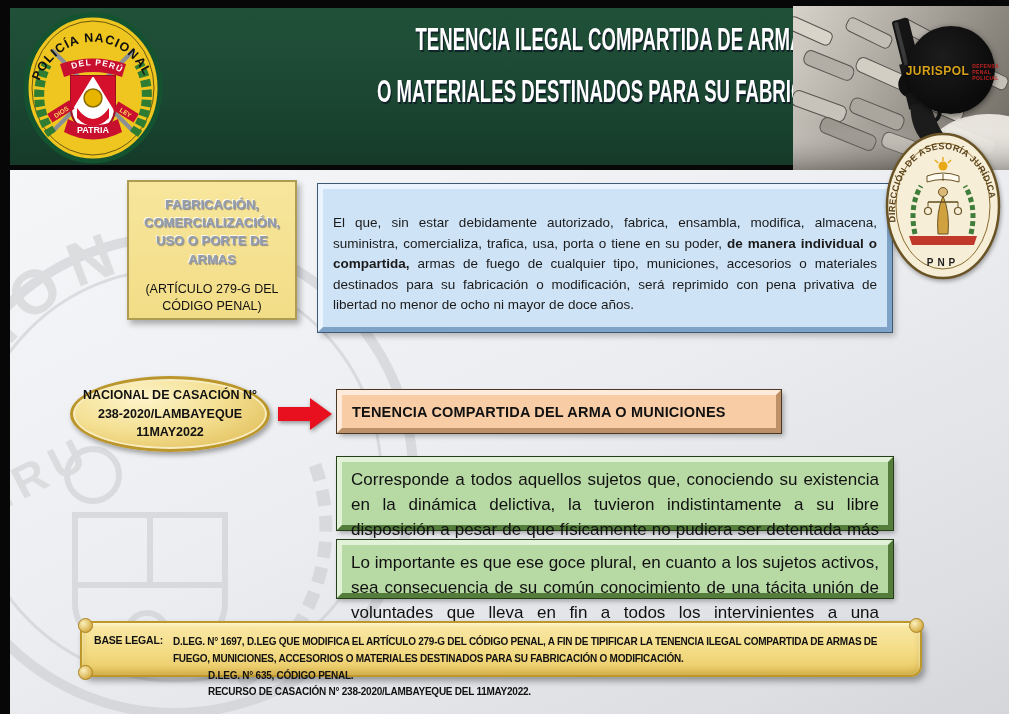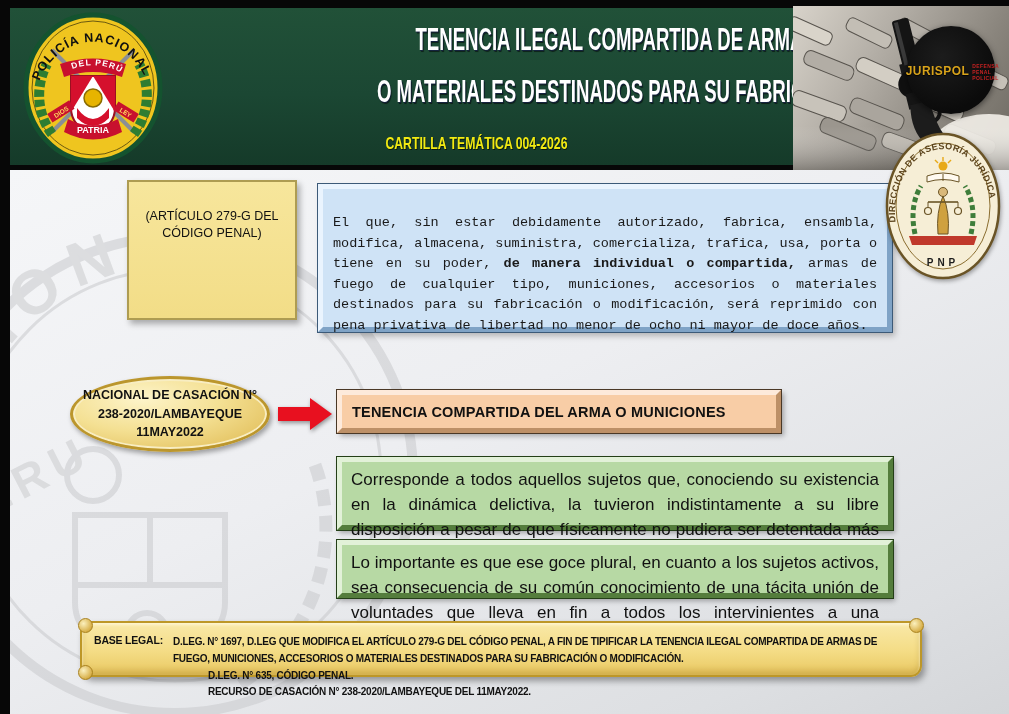--- a/index.html
+++ b/index.html
@@ -66,21 +66,21 @@
     text-shadow:1px 1px 1px rgba(70,70,95,.55), -1px -1px 0 rgba(255,255,255,.8); }
   .cat-sub { margin-top:12px; font-weight:400; font-size:12.5px; color:#111; line-height:1.35; }
   
   .bevel { position:absolute; border-style:solid; border-width:5px; }
   .law-box {
     left:308px; top:14px; width:574px; height:148px;
     background:#cfe3f6; border-color:#eaf4fe #7fa3c6 #7fa3c6 #eaf4fe;
     box-shadow:0 0 0 1px #3c5a78, 3px 4px 6px rgba(0,0,0,.25);
     padding:24px 10px 10px 10px;
   }
-  .law-text { font-size:13.5px; color:#1a1a1a; text-align:justify; line-height:1.52;font-family:Liberation Mono, monospace; }
+  .law-text { font-size:13.5px; color:#1a1a1a; text-align:justify; line-height:1.52; }
   .law-text b { font-weight:800; }
   
   .casacion {
     position:absolute; left:60px; top:206px; width:200px; height:76px; border-radius:50%;
     background:radial-gradient(ellipse at 35% 28%, #fdf4ca 0%, #f4e093 45%, #ddb64c 100%);
     border:3px solid #bb962d;
     box-shadow:inset 0 0 0 2px #f8edc2, 2px 3px 5px rgba(0,0,0,.35);
     display:flex; align-items:center; justify-content:center; text-align:center;
   }
   .casacion .ctxt { font-weight:800; font-size:12.5px; line-height:1.5; color:#111; }
@@ -163,21 +163,20 @@
           <text x="104" y="103" font-size="6.5" font-weight="bold" fill="#ffd75e" text-anchor="middle">LEY</text>
         </g>
         <path d="M42,120 Q71,135 100,120 L96,107 Q71,120 46,107 Z" fill="#c8102e"></path>
         <text x="71" y="121" font-size="9" font-weight="bold" fill="#ffffff" text-anchor="middle">PATRIA</text>
       </svg>
     </div>
 
     <div class="title-zone">
       <div class="t-line t1"><span>TENENCIA ILEGAL COMPARTIDA DE ARMAS DE FUEGO, MUNICIONES, ACCESORIOS</span></div>
       <div class="t-line t2"><span>O MATERIALES DESTINADOS PARA SU FABRICACIÓN O MODIFICACIÓN</span></div>
-      <div class="t-line t-cart"><span>CARTILLA TEMÁTICA 004-2026</span></div>
     </div>
   </div>
 
   <div class="photo">
     <svg width="216" height="164" viewBox="0 0 216 164">
       <g stroke="#57534d" stroke-width="1">
         <rect x="-6" y="18" width="46" height="14" rx="5" fill="#d9d4ca" transform="rotate(24 17 25)"></rect>
         <rect x="10" y="52" width="52" height="15" rx="6" fill="#b2ada5" transform="rotate(22 36 59)"></rect>
         <rect x="-2" y="92" width="56" height="16" rx="6" fill="#c8c3ba" transform="rotate(20 26 100)"></rect>
         <rect x="26" y="120" width="58" height="16" rx="6" fill="#9b968e" transform="rotate(22 55 128)"></rect>
@@ -263,20 +262,21 @@
         <line x1="225" y1="290" x2="225" y2="360"></line>
         <line x1="150" y1="360" x2="300" y2="360"></line>
         <circle cx="222" cy="408" r="20"></circle>
         <path d="M242,408 q26,6 34,26"></path>
         <circle cx="168" cy="250" r="26"></circle>
         <path d="M390,240 A185,185 0 0 1 310,462" stroke-width="13" stroke-dasharray="16 10"></path>
       </g>
     </svg>
 
     <div class="cat-box">
+      <div class="cat-title">FABRICACIÓN, COMERCIALIZACIÓN, USO O PORTE DE ARMAS</div>
       <div class="cat-sub">(ARTÍCULO 279-G DEL CÓDIGO PENAL)</div>
     </div>
 
     <div class="bevel law-box">
       <div class="law-text"><span>El que, sin estar debidamente autorizado, fabrica, ensambla, modifica, almacena, suministra, comercializa, trafica, usa, porta o tiene en su poder, </span><b>de manera individual o compartida,</b><span> armas de fuego de cualquier tipo, municiones, accesorios o materiales destinados para su fabricación o modificación, será reprimido con pena privativa de libertad no menor de ocho ni mayor de doce años.</span></div>
     </div>
 
     <div class="casacion">
       <div class="ctxt">
         <div>NACIONAL DE CASACIÓN N°</div>

